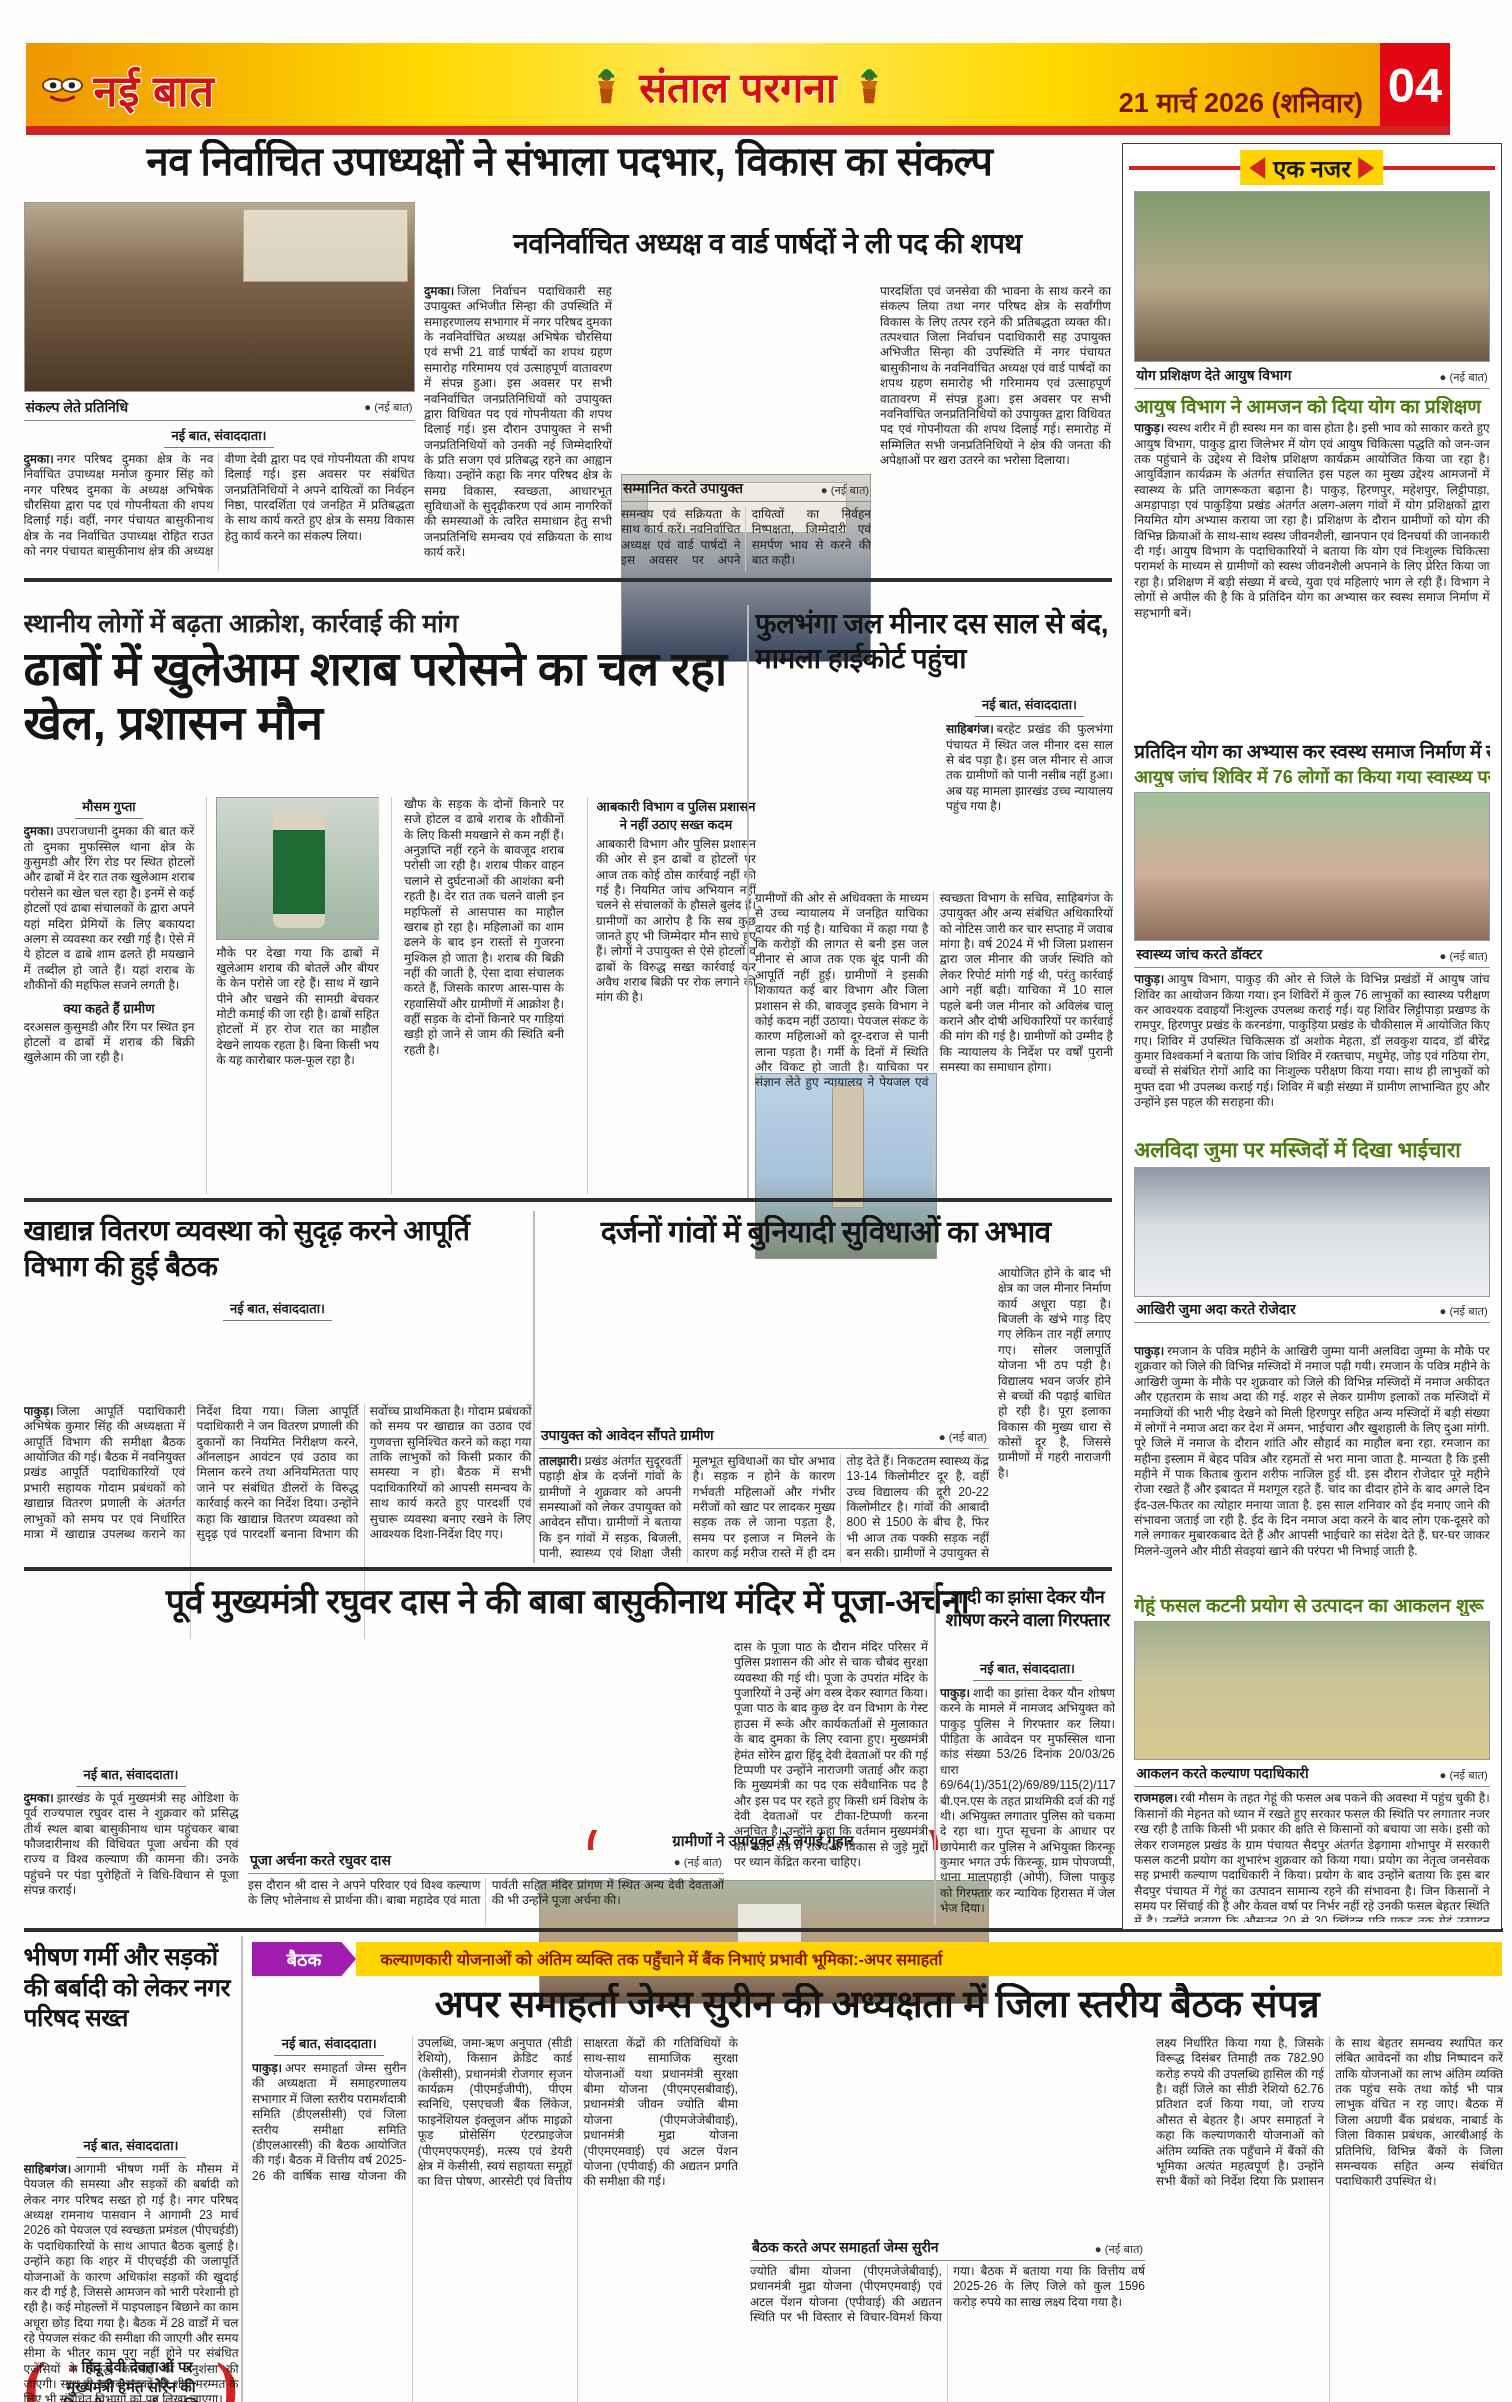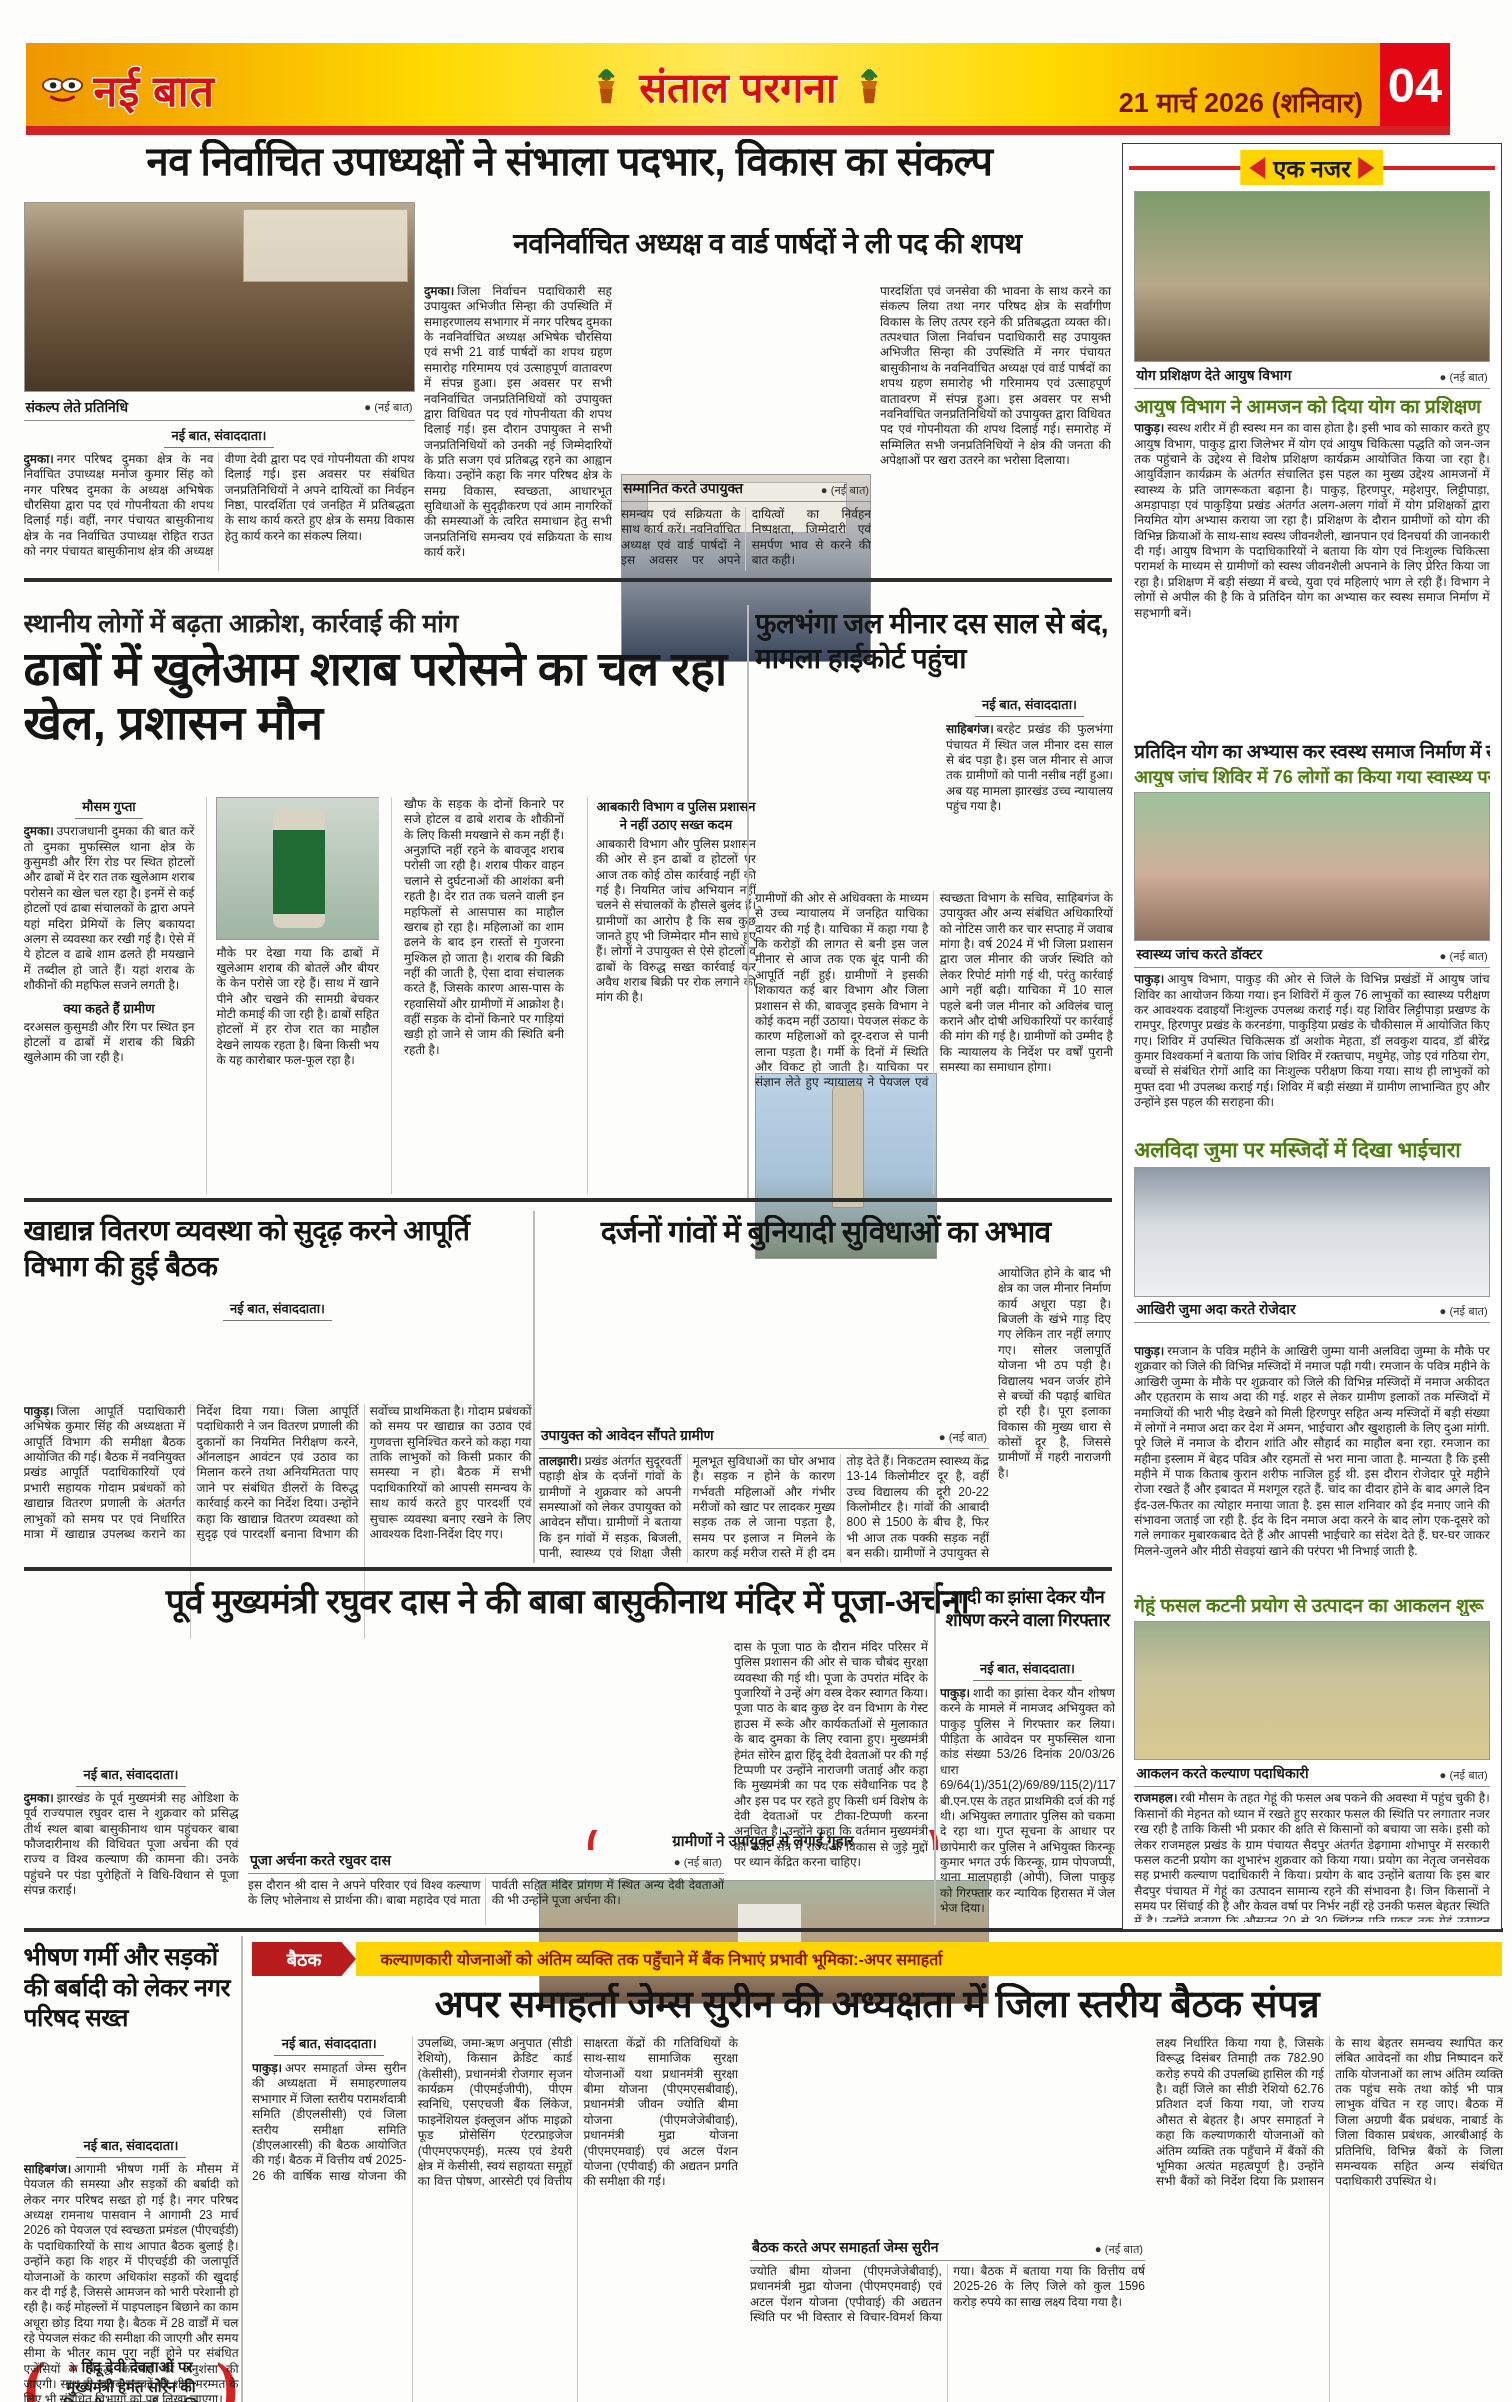--- a/index.html
+++ b/index.html
@@ -53,21 +53,21 @@
   .sb-kicker{font-weight:800;font-size:19px;overflow:hidden;white-space:nowrap;font-family:Liberation Serif, serif;}
   
   .quote{position:relative;padding:9.4px 24.5px 5.6px;text-align:center;font-weight:800;font-size:15px;line-height:1.3;overflow:hidden;}
   .quote:before{content:"(";position:absolute;left:0;top:-5.6px;font-size:68px;color:#d42422;font-family:"Liberation Serif","DejaVu Serif",serif;font-weight:bold;}
   .quote:after{content:")";position:absolute;right:0;top:-5.6px;font-size:68px;color:#d42422;font-family:"Liberation Serif","DejaVu Serif",serif;font-weight:bold;}
   .quote .marker{color:#b01212;margin-right:3.8px;}
   .paren-kicker{position:relative;text-align:center;font-weight:800;font-size:15px;padding:0 19px;overflow:hidden;white-space:nowrap;}
   .paren-kicker:before{content:"(";position:absolute;left:1.9px;top:-8.5px;font-size:38px;color:#d42422;font-weight:bold;}
   .paren-kicker:after{content:")";position:absolute;right:1.9px;top:-8.5px;font-size:38px;color:#d42422;font-weight:bold;}
   
-  .tab{background:#b91c1c;color:#fff;font-weight:900;font-size:18px;display:flex;align-items:center;justify-content:center;
+  .tab{background:#a21caf;color:#fff;font-weight:900;font-size:18px;display:flex;align-items:center;justify-content:center;
        clip-path:polygon(0 0,86% 0,100% 50%,86% 100%,0 100%);}
   .ystrip{background:#ffd400;display:flex;align-items:center;padding-left:24.5px;font-weight:800;font-size:16px;color:#8a1500;overflow:hidden;white-space:nowrap;}
   .detail{position:absolute;}
 </style>
 </head>
 <body>
 
 <div class="page">
 
   <div class="abs band" style="left:26px;top:43px;width:1424px;height:83px;">

